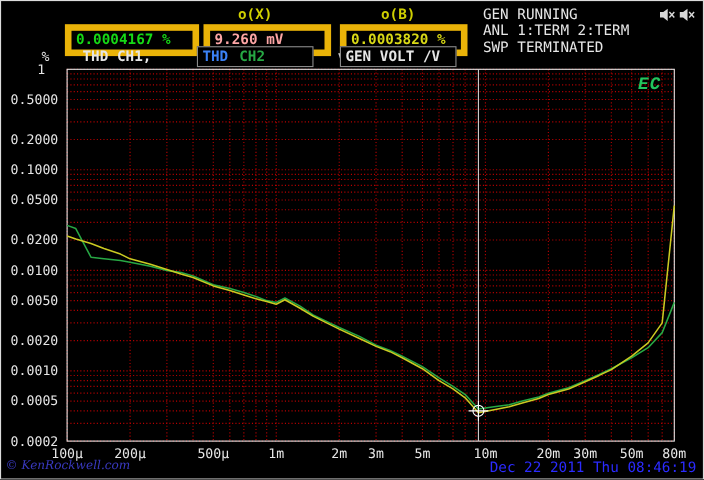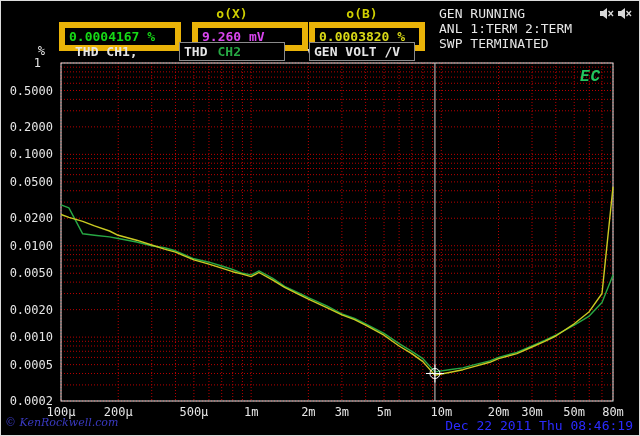--- a/index.html
+++ b/index.html
@@ -37,26 +37,26 @@
 </style>
 </head>
 <body>
 
 <div class="screen">
 
   <div class="ro-label" style="left:178px;width:106px;">o(X)</div>
   <div class="ro-label" style="left:308px;width:106px;">o(B)</div>
 
   <div class="ro-box" style="left: 58px; width: 102px; color: rgb(22, 217, 22);">0.0004167 %</div>
-  <div class="ro-box" style="left: 191px; width: 96px; color: #d946ef;">9.260 mV</div>
+  <div class="ro-box" style="left: 184px; width: 96px; color: #fca5a5;">9.260 mV</div>
   <div class="ro-box" style="left: 308px; width: 96px; color: rgb(217, 217, 22);">0.0003820 %</div>
 
   <div class="row2" style="left:74px;">THD  CH1,</div>
   <div class="row2-box" style="left:178px;width:96px;">
-    <span class="sp" style="color: #e5e5e5; margin-top: 48px;">THD</span><span style="color: rgb(39, 168, 68);">CH2</span>
+    <span class="sp" style="color: #3b82f6; margin-top: 48px;">THD</span><span style="color: rgb(39, 168, 68);">CH2</span>
   </div>
   <div class="row2" style="left:288px;margin-left:18px;">vs</div>
   <div class="row2-box" style="left:308px;width:96px;">GEN VOLT /V</div>
 
   <div class="status" style="top:5px;">GEN RUNNING</div>
   <div class="status" style="top:20px;">ANL 1:TERM 2:TERM</div>
   <div class="status" style="top:35px;">SWP TERMINATED</div>
 
   <div class="icons">
     <svg width="15" height="13" viewBox="0 0 15 13">

